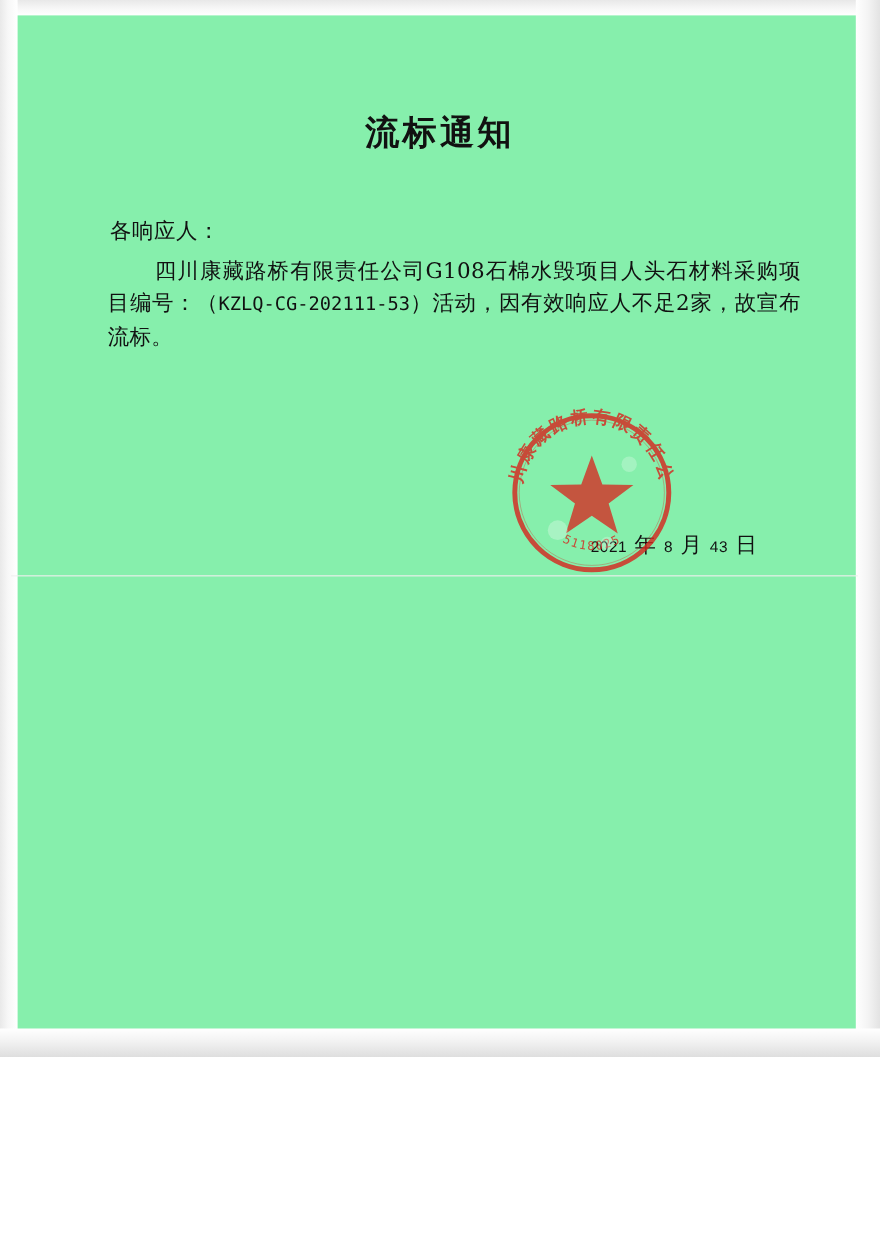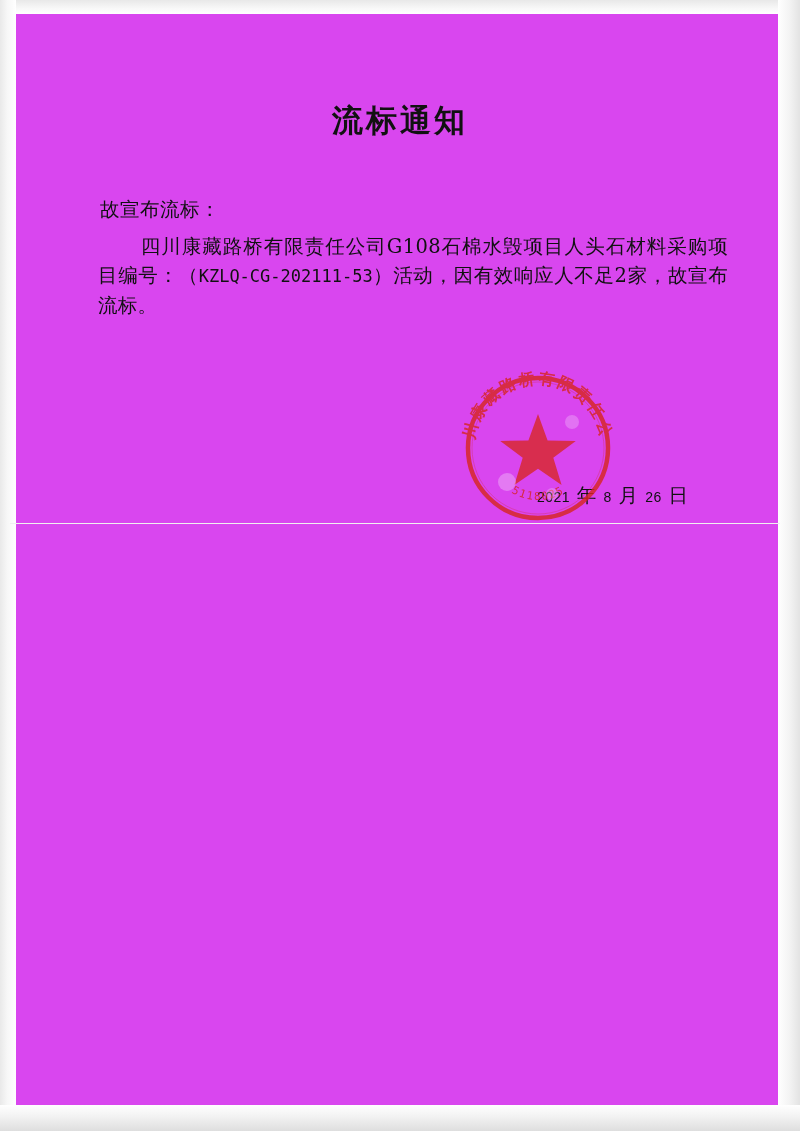--- a/index.html
+++ b/index.html
@@ -6,22 +6,22 @@
     margin: 0;
     padding: 0;
     background: #ffffff;
   }
   body {
     font-family: "DejaVu Sans", sans-serif;
   }
   .page {
     position: relative;
     width: 800px;
-    height: 1131px;
-    background: #d946ef;
+    height: 961px;
+    background: #86efac;
     overflow: hidden;
   }
   
   .scan-edge-left {
     position: absolute;
     left: 0;
     top: 0;
     width: 16px;
     height: 1131px;
     background: linear-gradient(to right, #e9e9e9 0%, #f7f7f7 45%, #ffffff 100%);
@@ -149,33 +149,33 @@
 <div class="page">
 
   <div class="scan-edge-top"></div>
   <div class="scan-edge-left"></div>
   <div class="scan-edge-right"></div>
   <div class="scan-edge-bottom"></div>
   <div class="faint-line" style="top:523px;"></div>
 
   <div class="doc-title">流标通知</div>
 
-  <div class="salutation">故宣布流标：</div>
+  <div class="salutation">各响应人：</div>
 
   <div class="body-block">
     <span class="indent"></span><span>四川康藏路桥有限责任公司G108石棉水毁项目人头石材料采购项目编号：（</span><span class="mono">KZLQ-CG-202111-53</span><span>）活动，因有效响应人不足2家，故宣布流标。</span>
   </div>
 
 
   <div class="date-line">
     <span class="num">2021</span>
     <span>年</span>
     <span class="num">8</span>
     <span>月</span>
-    <span class="num">26</span>
+    <span class="num">43</span>
     <span>日</span>
   </div>
 
   <div class="seal">
     <svg width="172" height="172" viewBox="0 0 172 172" xmlns="http://www.w3.org/2000/svg">
       <defs>
         <path id="sealArcTop" d="M 22,86 A 64,64 0 0 1 150,86"></path>
         <path id="sealArcBottom" d="M 34,86 A 52,52 0 0 0 138,86"></path>
       </defs>
       <g opacity="0.92">

